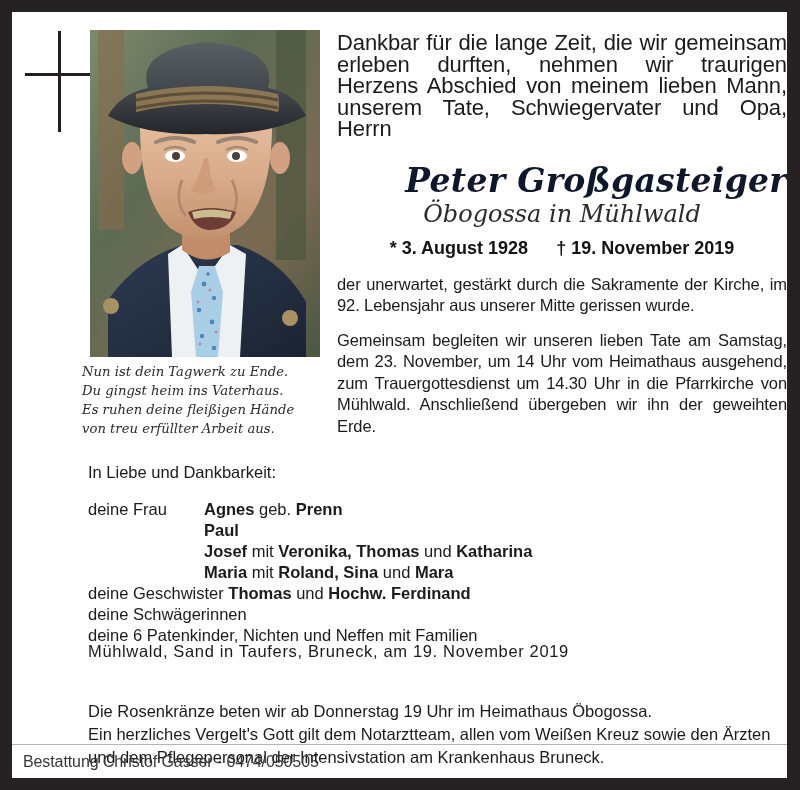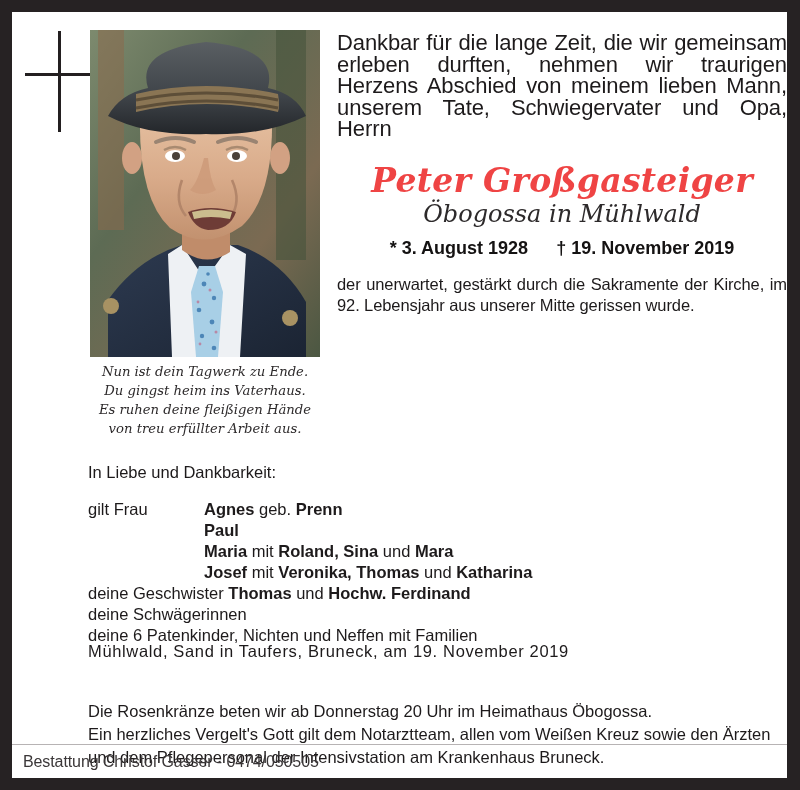--- a/index.html
+++ b/index.html
@@ -68,21 +68,21 @@
     background: #6d7a63;
   }
   .photo svg { display: block; width: 230px; height: 327px; }
 
   
   .verse {
     position: absolute;
     left: 70px;
     top: 350px;
     width: 246px;
-    text-align: center;
+    text-align: left;
     font-family: "DejaVu Serif", "Liberation Serif", serif;
     font-style: italic;
     font-size: 13.2px;
     line-height: 19px;
     color: #2d2a2b;
   }
   .verse div { white-space: nowrap; }
 
   
   .right-col {
@@ -93,27 +93,27 @@
   }
   .intro {
     font-size: 22px;
     line-height: 21.5px;
     color: #1d1a1b;
     text-align: justify;
     letter-spacing: -0.1px;
   }
   .name {
     margin-top: 22px;
-    text-align: center;
+    text-align: right;
     font-family: "DejaVu Serif", "Liberation Serif", serif;
     font-style: italic;
     font-weight: bold;
     font-size: 33px;
     line-height: 38px;
-    color: #ef4444;
+    color: #0f172a;
     letter-spacing: 0.3px;
   }
   .nickname {
     margin-top: 2px;
     text-align: center;
     font-family: "DejaVu Serif", "Liberation Serif", serif;
     font-style: italic;
     font-size: 24px;
     line-height: 24px;
     color: #2d2a2b;
@@ -309,52 +309,53 @@
       <div class="name">Peter Großgasteiger</div>
       <div class="nickname">Öbogossa in Mühlwald</div>
       <div class="dates">
         <span>*</span>
         <span>3. August 1928</span>
         <span class="gap"></span>
         <span>†</span>
         <span>19. November 2019</span>
       </div>
       <div class="para first">der unerwartet, gestärkt durch die Sakramente der Kirche, im 92. Lebensjahr aus unserer Mitte gerissen wurde.</div>
+      <div class="para">Gemeinsam begleiten wir unseren lieben Tate am Samstag, dem 23. November, um 14 Uhr vom Heimathaus ausgehend, zum Trauergottesdienst um 14.30 Uhr in die Pfarrkirche von Mühlwald. Anschließend übergeben wir ihn der geweihten Erde.</div>
     </div>
 
     <div class="family">
       <div class="heading">In Liebe und Dankbarkeit:</div>
       <div id="family-rows">
           <div class="famrow">
-            <span class="lbl">gilt Frau</span>
+            <span class="lbl">deine Frau</span>
             <span class="val"><b>Agnes</b><span> geb. </span><b>Prenn</b></span>
           </div>
           <div class="famrow">
             <span class="lbl"></span>
             <span class="val"><b>Paul</b></span>
           </div>
           <div class="famrow">
             <span class="lbl"></span>
-            <span class="val"><b>Maria</b><span> mit </span><b>Roland, Sina</b><span> und </span><b>Mara</b></span>
+            <span class="val"><b>Josef</b><span> mit </span><b>Veronika, Thomas</b><span> und </span><b>Katharina</b></span>
           </div>
           <div class="famrow">
             <span class="lbl"></span>
-            <span class="val"><b>Josef</b><span> mit </span><b>Veronika, Thomas</b><span> und </span><b>Katharina</b></span>
+            <span class="val"><b>Maria</b><span> mit </span><b>Roland, Sina</b><span> und </span><b>Mara</b></span>
           </div>
         </div>
       <div id="family-lines">
           <div class="famline"><span>deine Geschwister </span><b>Thomas</b><span> und </span><b>Hochw. Ferdinand</b></div>
           <div class="famline"><span>deine Schwägerinnen</span></div>
           <div class="famline"><span>deine 6 Patenkinder, Nichten und Neffen mit Familien</span></div>
         </div>
     </div>
 
     <div class="places">Mühlwald, Sand in Taufers, Bruneck, am 19. November 2019</div>
 
     <div class="closing">
-      <div class="blk">Die Rosenkränze beten wir ab Donnerstag 20 Uhr im Heimathaus Öbogossa.</div>
+      <div class="blk">Die Rosenkränze beten wir ab Donnerstag 19 Uhr im Heimathaus Öbogossa.</div>
       <div class="blk">Ein herzliches Vergelt's Gott gilt dem Notarztteam, allen vom Weißen Kreuz sowie den Ärzten und dem Pflegepersonal der Intensivstation am Krankenhaus Bruneck.</div>
     </div>
 
     <div class="footer-rule"></div>
     <div class="footer">Bestattung Christof Gasser - 0474/050505</div>
   </div>
 </div>
 
 </body></html>

